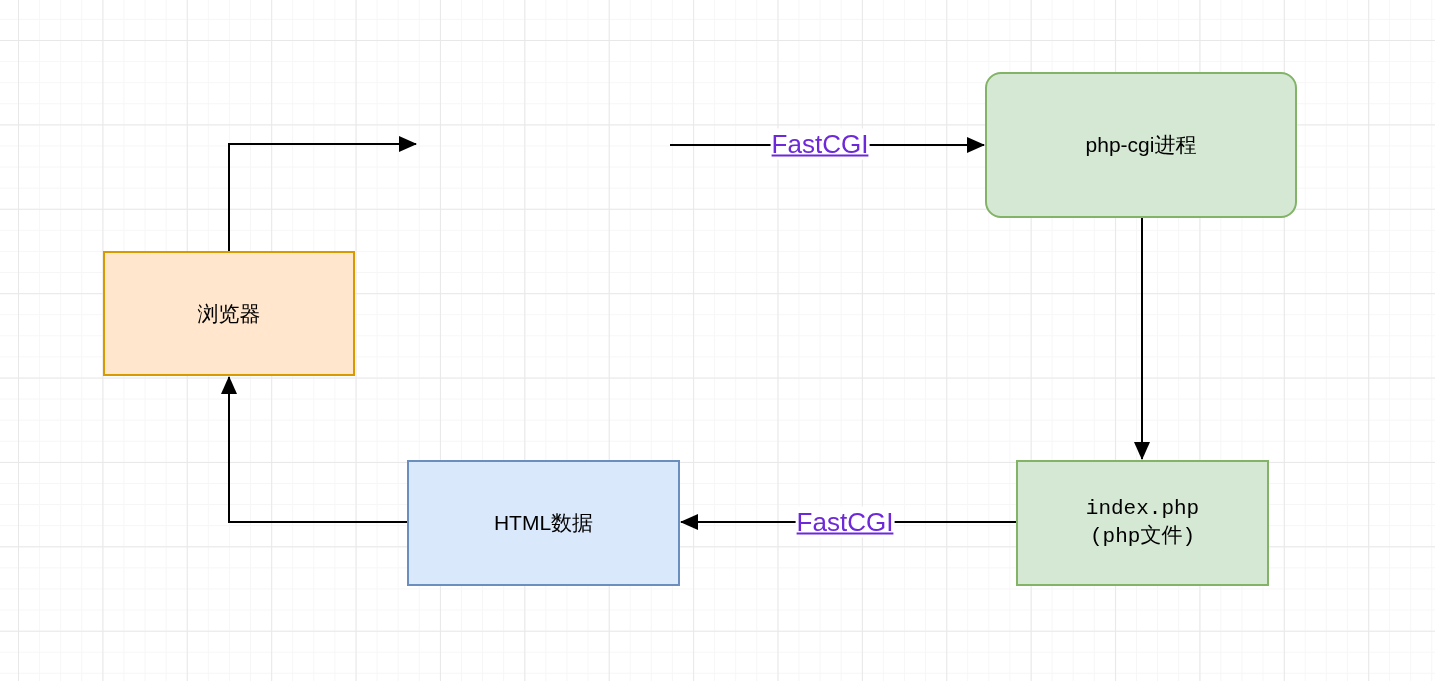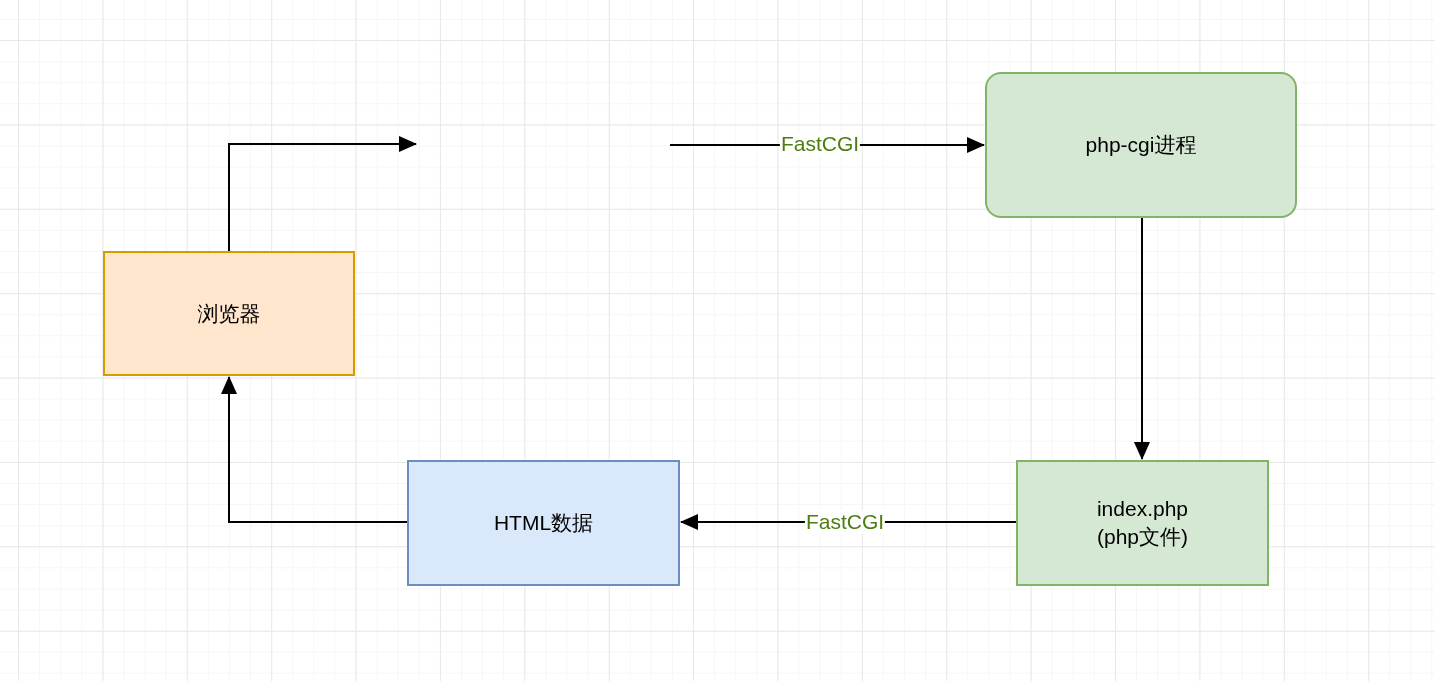--- a/index.html
+++ b/index.html
@@ -47,30 +47,31 @@
   .node span { display: block; white-space: nowrap; }
   .node-blue   { background: #dae8fc; border-color: #6c8ebf; }
   .node-green  { background: #d5e8d4; border-color: #82b366; }
   .node-orange { background: #ffe6cc; border-color: #d79b00; text-align: right; }
   .rounded { border-radius: 16px; }
 
   .node-browser  { left: 103px;  top: 251px; width: 252px; height: 125px; }
   .node-nginx    { left: 417px;  top: 82px;  width: 253px; height: 125px; }
   .node-phpcgi   { left: 985px;  top: 72px;  width: 312px; height: 146px; }
   .node-htmldata { left: 407px;  top: 460px; width: 273px; height: 126px; }
-  .node-indexphp { left: 1016px; top: 460px; width: 253px; height: 126px; }
+  .node-indexphp { left: 1016px; top: 460px; width: 253px; height: 126px; font-family: Liberation Mono, monospace; }
 
   .edge-label {
     position: absolute;
     transform: translate(-50%, -50%);
-    font-size: 21px;
-    color: #4d7c0f;
+    font-size: 26px;
+    color: #6d28d9;
     background: #ffffff;
     padding: 0 1px;
     white-space: nowrap;
+    text-decoration: underline;
   }
   .edge-label-top    { left: 820px; top: 144px; }
   .edge-label-bottom { left: 845px; top: 522px; }
 </style>
 </head>
 <body>
 
 <div class="canvas">
 
   <svg class="edges-layer" viewBox="0 0 1435 681" xmlns="http://www.w3.org/2000/svg">

